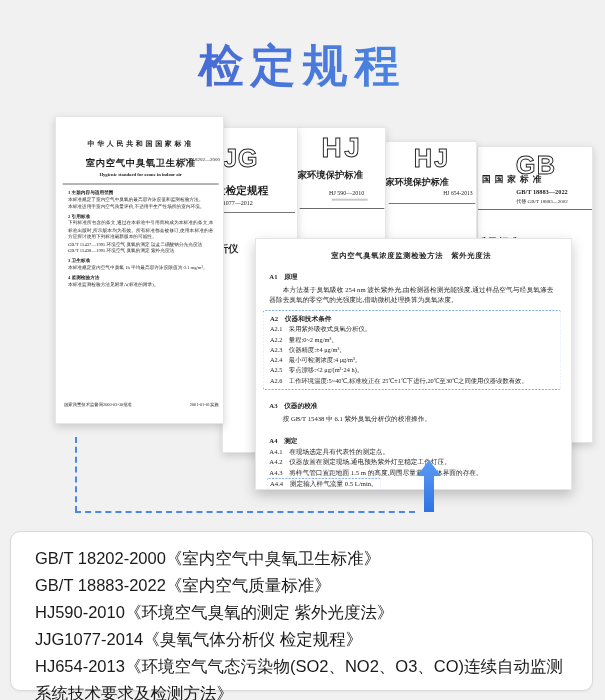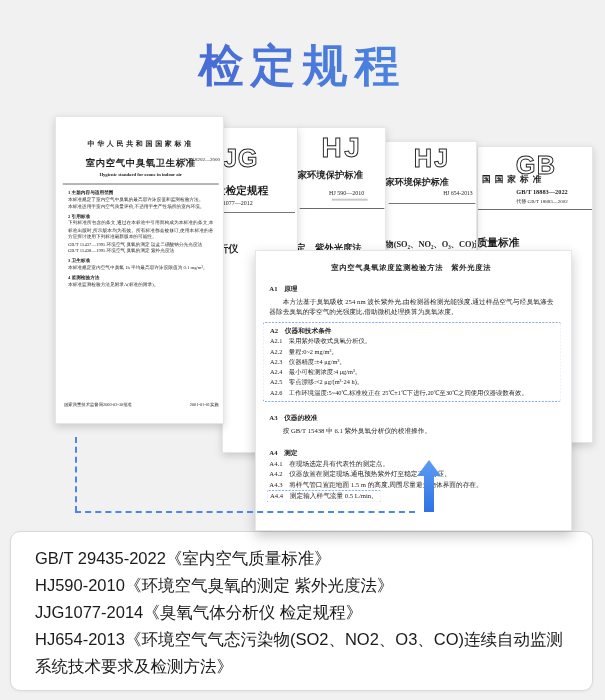--- a/index.html
+++ b/index.html
@@ -38,21 +38,21 @@
     -webkit-text-stroke:1.4px #1b1b1b;
     line-height:1;
   }
 
   
   #doc-gb18883 { left:477px; top:146px; width:116px; height:297px; z-index:1; }
   #doc-hj654   { left:385px; top:141px; width:92px;  height:145px; z-index:2; }
   #doc-hj590   { left:296px; top:127px; width:90px;  height:158px; z-index:3; }
   #doc-jjg     { left:222px; top:127px; width:76px;  height:326px; z-index:4; }
   #doc-gb18202 { left:55px;  top:116px; width:169px; height:308px; z-index:5; }
-  #doc-main    { left:255px; top:250px; width:317px; height:281px; z-index:6;
+  #doc-main    { left:255px; top:238px; width:317px; height:252px; z-index:6;
                  box-shadow:0 5px 12px rgba(0,0,0,0.22); }
 
   
   #doc-gb18202 .doc-inner { width:254px; height:462px; }
   .d1-country { margin-top:34px; text-align:center; font-size:10.5px; font-weight:bold; letter-spacing:4px; }
   .d1-titlerow { position:relative; margin-top:13px; }
   .d1-title { text-align:center; font-size:14px; font-weight:bold; letter-spacing:1px; }
   .d1-code { position:absolute; right:8px; top:-2px; font-size:7.5px; }
   .d1-en { text-align:center; font-size:7px; font-weight:bold; margin-top:4px; }
   .d1-hr { border:none; border-top:1.5px solid #222; margin:9px 10px 0 10px; }
@@ -240,17 +240,18 @@
   <defs>
     <linearGradient id="ag" x1="0" y1="0" x2="0" y2="1">
       <stop offset="0" stop-color="#5c9cf4"></stop>
       <stop offset="1" stop-color="#2f72e4"></stop>
     </linearGradient>
   </defs>
   <path d="M13 1 L25 17 L18 17 L18 53 L8 53 L8 17 L1 17 Z" fill="url(#ag)"></path>
 </svg>
 
 <div class="standards-card">
-  <div>GB/T 29435-2022《室内空气质量标准》</div>
+  <div>GB/T 18202-2000《室内空气中臭氧卫生标准》</div>
+  <div>GB/T 18883-2022《室内空气质量标准》</div>
   <div>HJ590-2010《环境空气臭氧的测定 紫外光度法》</div>
   <div>JJG1077-2014《臭氧气体分析仪 检定规程》</div>
   <div>HJ654-2013《环境空气气态污染物(SO2、NO2、O3、CO)连续自动监测系统技术要求及检测方法》</div>
 </div>
 
 </body></html>

